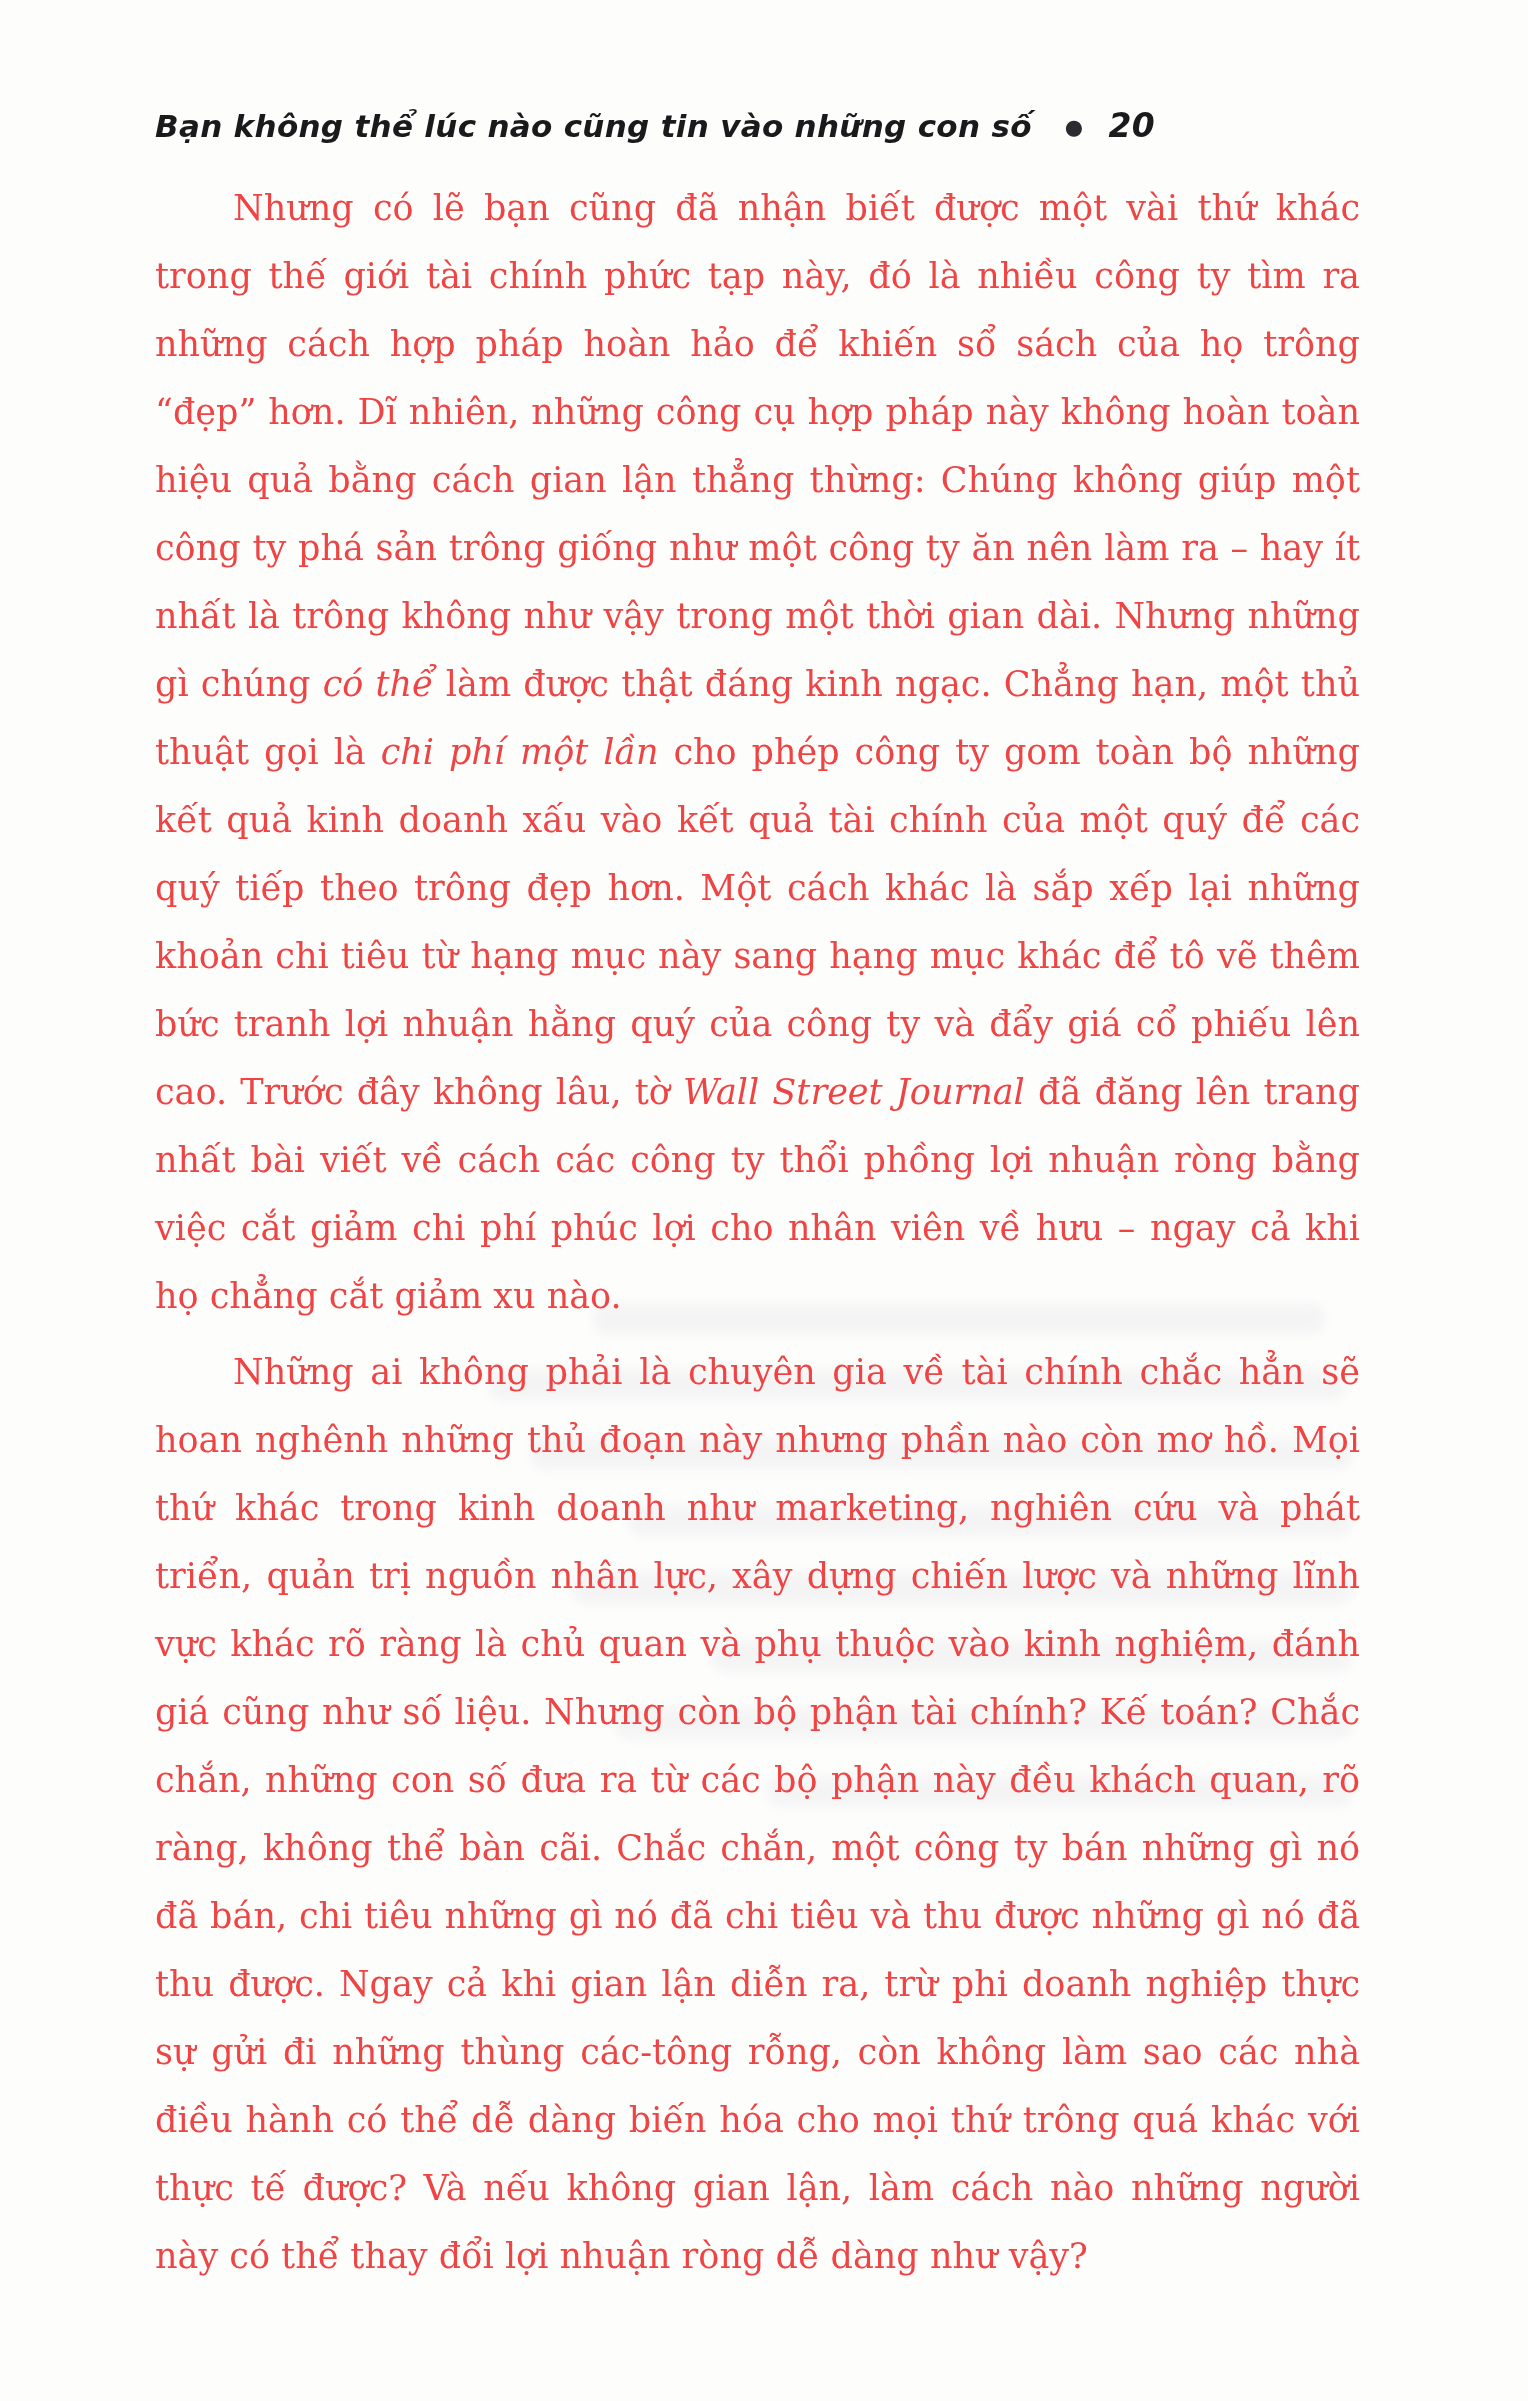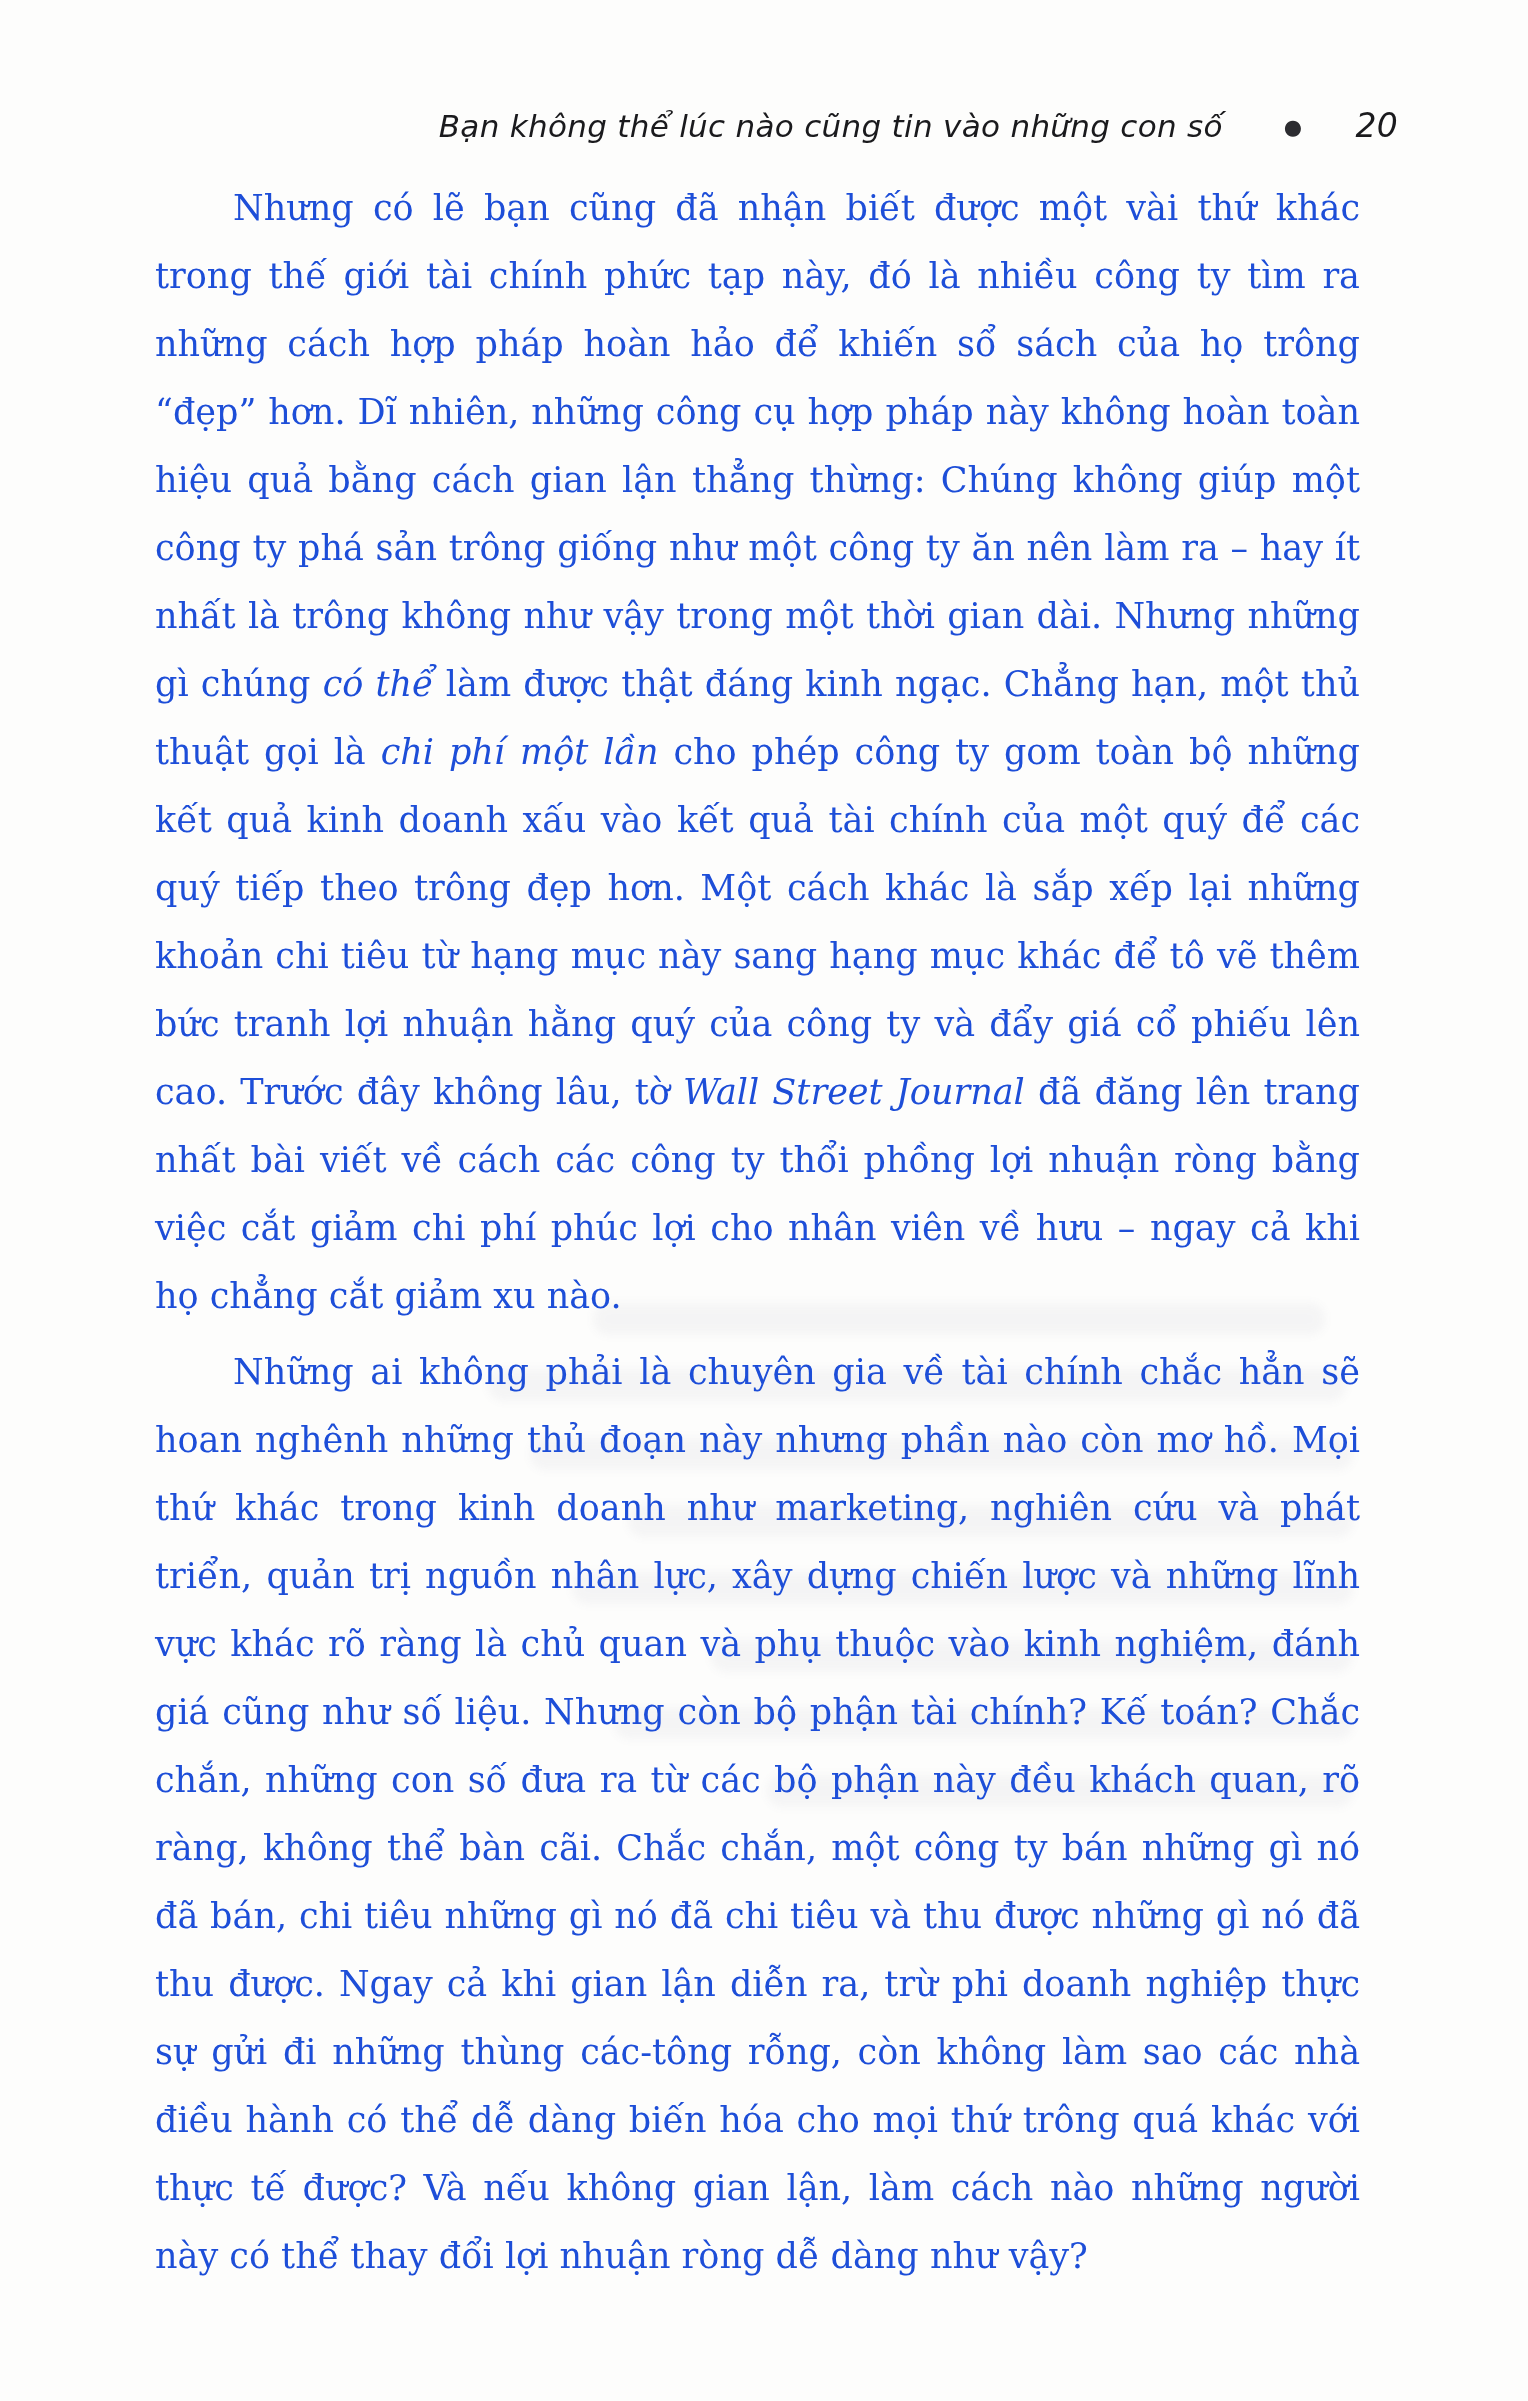--- a/index.html
+++ b/index.html
@@ -16,29 +16,27 @@
   }
 
   
   .running-head {
     position: absolute;
     top: 106px;
     left: 155px;
     right: 130px;
     display: flex;
     align-items: center;
-    justify-content: flex-end;
     white-space: nowrap;
     font-family: "DejaVu Sans", sans-serif;
-    font-weight: 400;
+    font-weight: 700;
     font-style: italic;
     font-size: 31px;
     letter-spacing: 0.3px;
     color: #1a1a1d;
-    gap: 28px;
   }
   .running-head .bullet {
     font-style: normal;
     font-size: 21px;
     line-height: 1;
     margin: 4.2px 25px 0 33px;
     color: #2c2c30;
   }
   .running-head .page-number {
     font-size: 33px;
@@ -47,21 +45,21 @@
   
   .body-text {
     position: absolute;
     top: 174px;
     left: 155px;
     width: 1205px;
     font-family: "DejaVu Serif", serif;
     font-size: 35px;
     line-height: 68px;
     text-align: justify;
-    color: #1d4ed8;
+    color: #ef4444;
     text-rendering: optimizeLegibility;
   }
   .body-text p {
     margin: 0;
     text-indent: 78px;
   }
   .body-text p + p {
     margin-top: 8.4px;
   }
   .body-text em {

